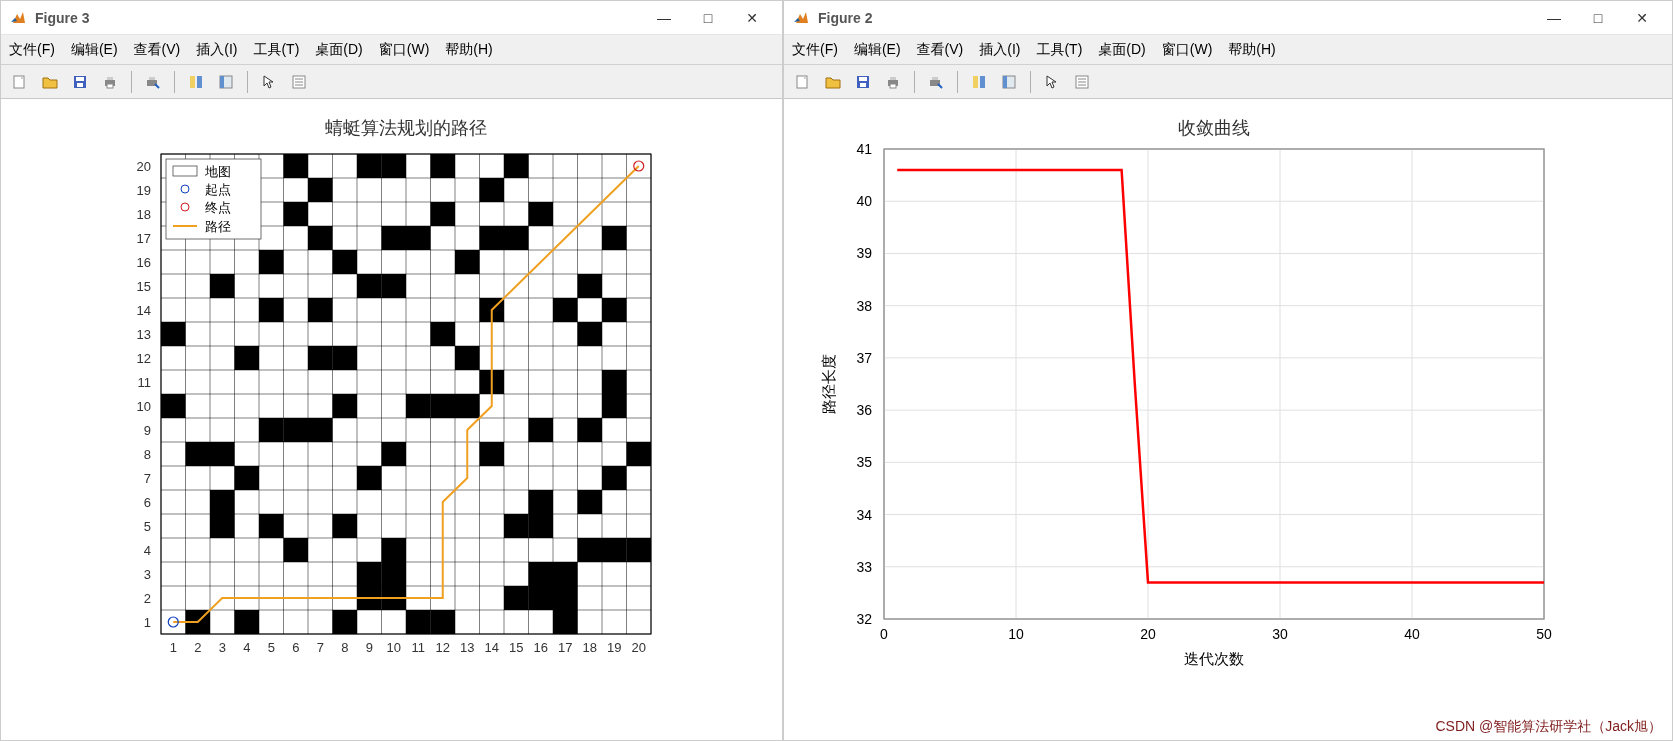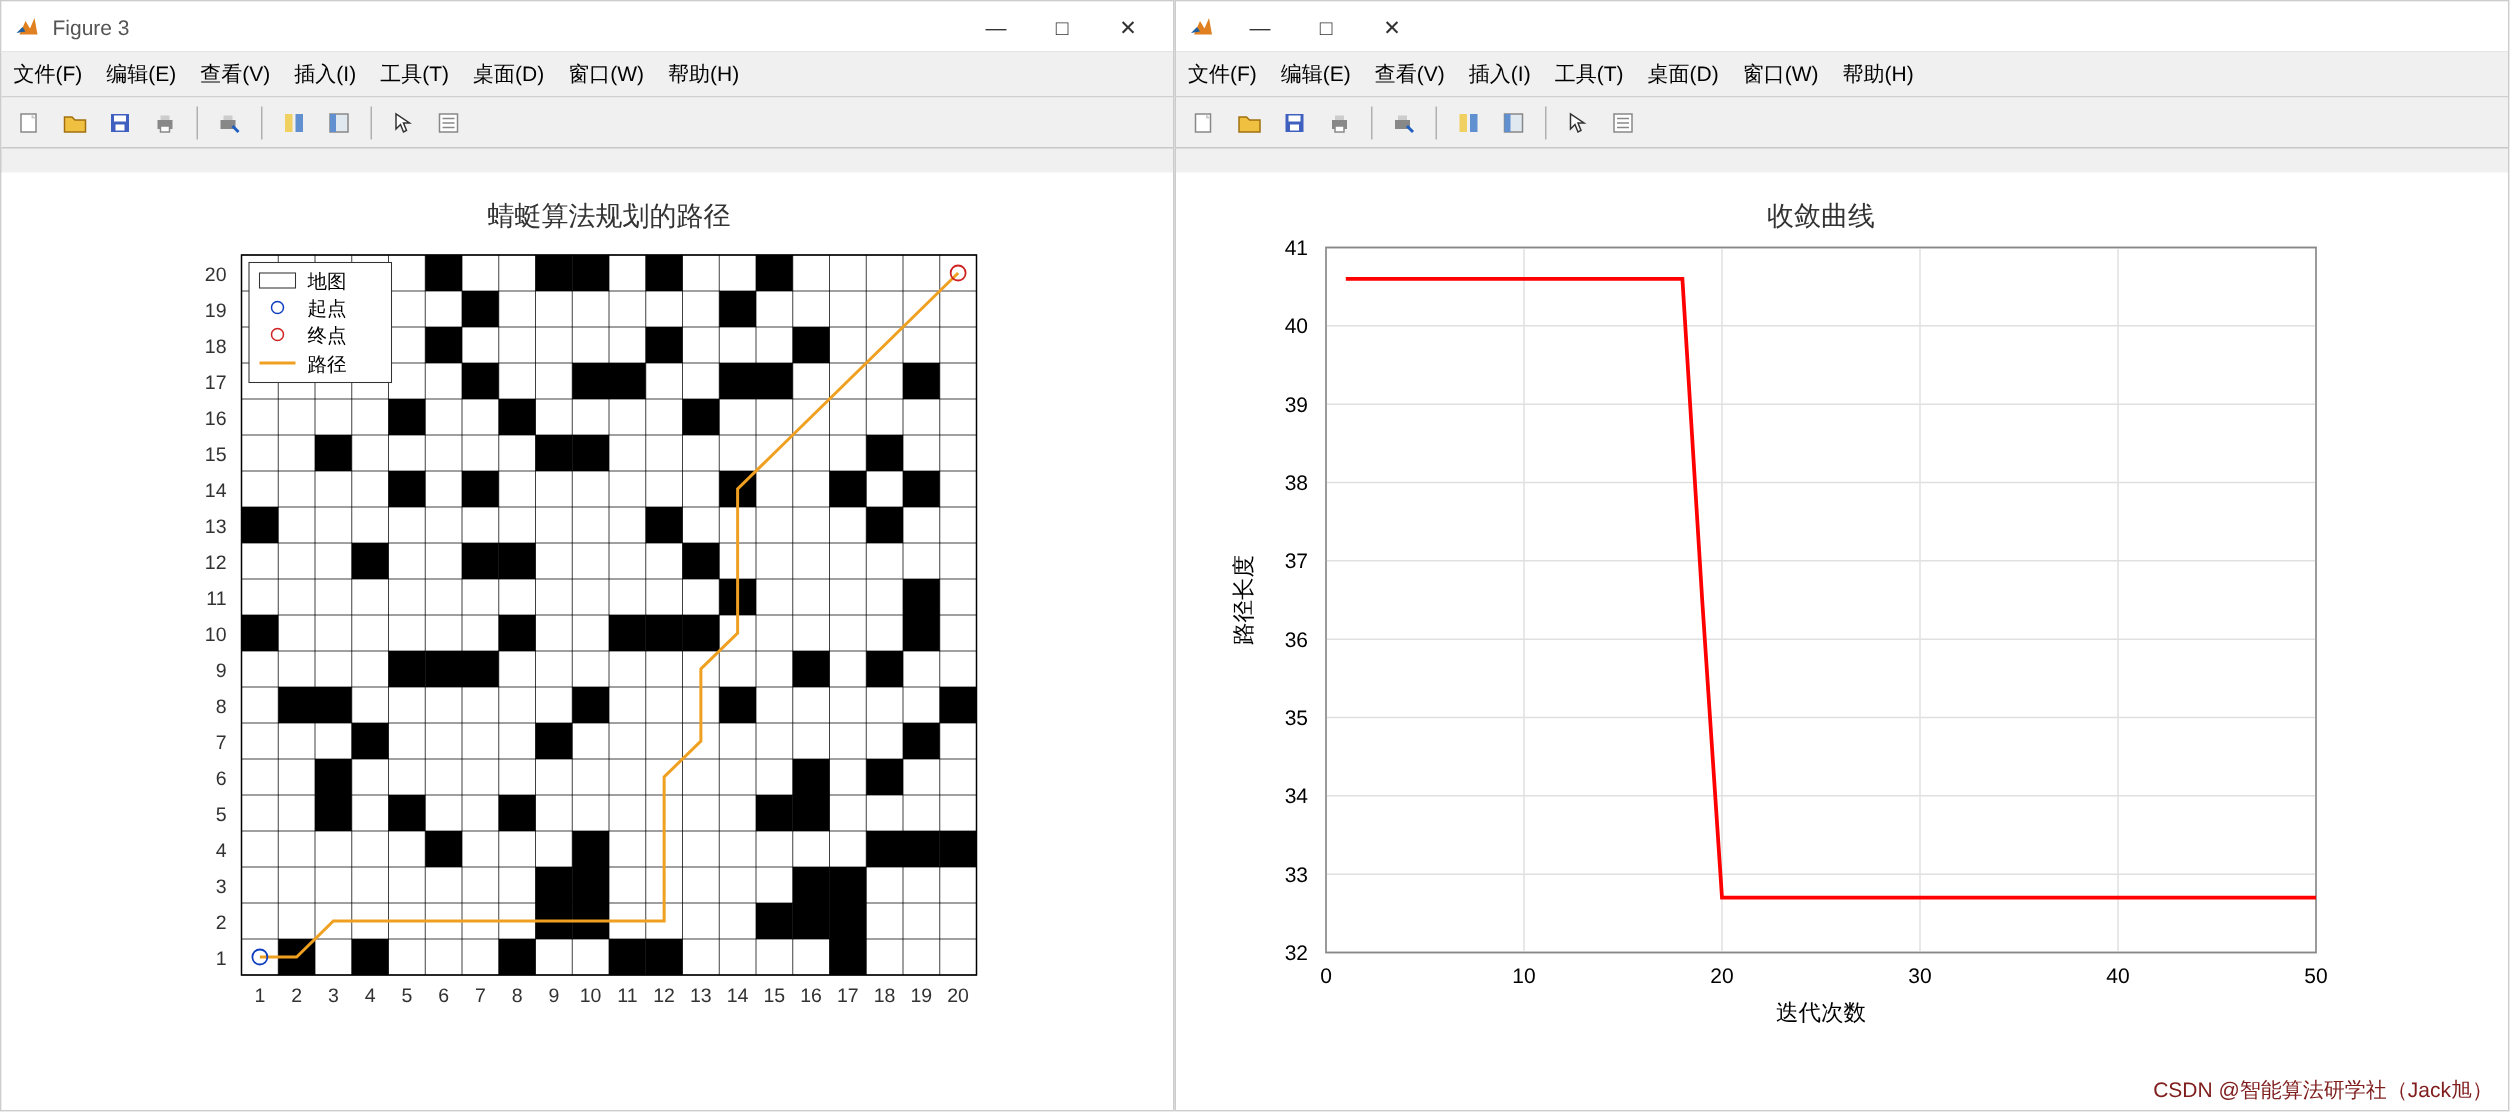--- a/index.html
+++ b/index.html
@@ -1,27 +1,27 @@
 <!DOCTYPE html>
 <html><head>
 <meta charset="utf-8">
 <style>
   * { box-sizing: border-box; margin: 0; padding: 0; }
   body { font-family: "Microsoft YaHei", Arial, sans-serif; background: #fff; width: 1673px; height: 741px; display: flex; overflow: hidden; }
   .window { border: 1px solid #ccc; display: flex; flex-direction: column; background: #f0f0f0; }
   .titlebar { height: 34px; display: flex; align-items: center; padding: 0 8px; background: #fff; border-bottom: 1px solid #e5e5e5; font-size: 14px; color: #555; }
   .titlebar .logo { width: 18px; height: 18px; margin-right: 8px; display:inline-block; }
-  .titlebar .title { flex: 1; }
+  .titlebar .title { flex: 1; font-weight: bold; }
   .winctrl { width: 44px; text-align: center; font-size: 14px; color:#333; cursor:pointer; }
   .menubar { height: 30px; display: flex; align-items: center; padding: 0 8px; gap: 16px; font-size: 14px; border-bottom: 1px solid #d0d0d0; background:#f0f0f0; }
   .menuitem { cursor: pointer; }
   .toolbar { height: 34px; display: flex; align-items: center; padding: 0 6px; gap: 4px; border-bottom: 1px solid #c8c8c8; background:#f0f0f0; }
   .tbtn { width: 26px; height: 26px; display: flex; align-items: center; justify-content: center; border:1px solid transparent; border-radius:2px; cursor:pointer; }
   .sep { width:1px; height:22px; background:#b0b0b0; margin:0 4px; }
-  .figarea { flex:1; background:#fff; position:relative;margin-top:16px; }
+  .figarea { flex:1; background:#fff; position:relative; }
   .watermark { position:absolute; right:10px; bottom:4px; font-size:14px; color:#7f1d1d; }
   svg text { font-family: Arial, "Microsoft YaHei", sans-serif; }
 </style>
 </head>
 <body>
 
 <div class="window" style="width:783px;height:741px;">
   <div class="titlebar">
     <span class="logo">
       <svg viewBox="0 0 18 18">
@@ -297,20 +297,21 @@
 </div>
 
 <div class="window" style="width:890px;height:741px;">
   <div class="titlebar">
     <span class="logo">
       <svg viewBox="0 0 18 18">
           <path d="M4 14 L8 5 L11 10 L14 3 L16 14 Z" fill="#e08020"></path>
           <path d="M2 13 L6 9 L8 12 Z" fill="#2060a0"></path>
         </svg>
     </span>
+    <span class="title">Figure 2</span>
     <span class="winctrl">—</span>
     <span class="winctrl">□</span>
     <span class="winctrl">✕</span>
   </div>
   <div class="menubar">
     <span class="menuitem">文件(F)</span>
     <span class="menuitem">编辑(E)</span>
     <span class="menuitem">查看(V)</span>
     <span class="menuitem">插入(I)</span>
     <span class="menuitem">工具(T)</span>

